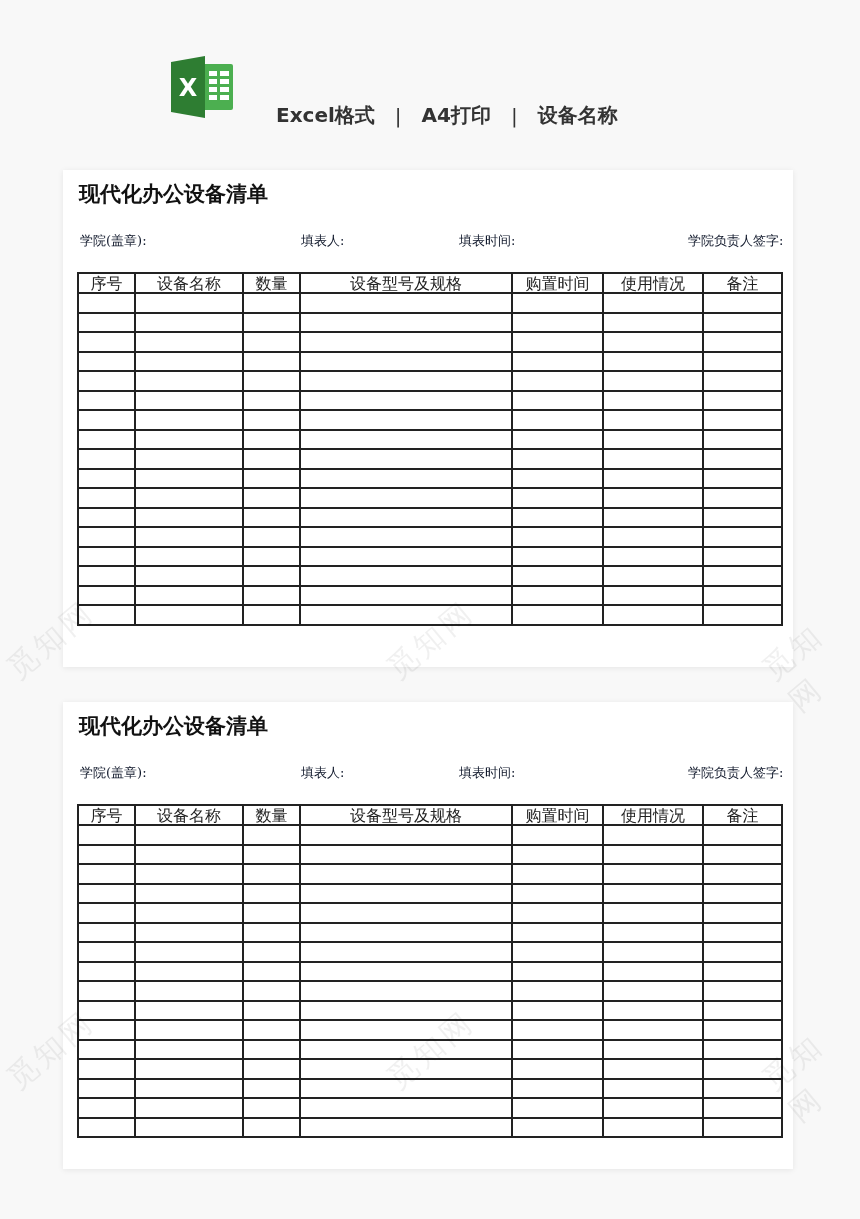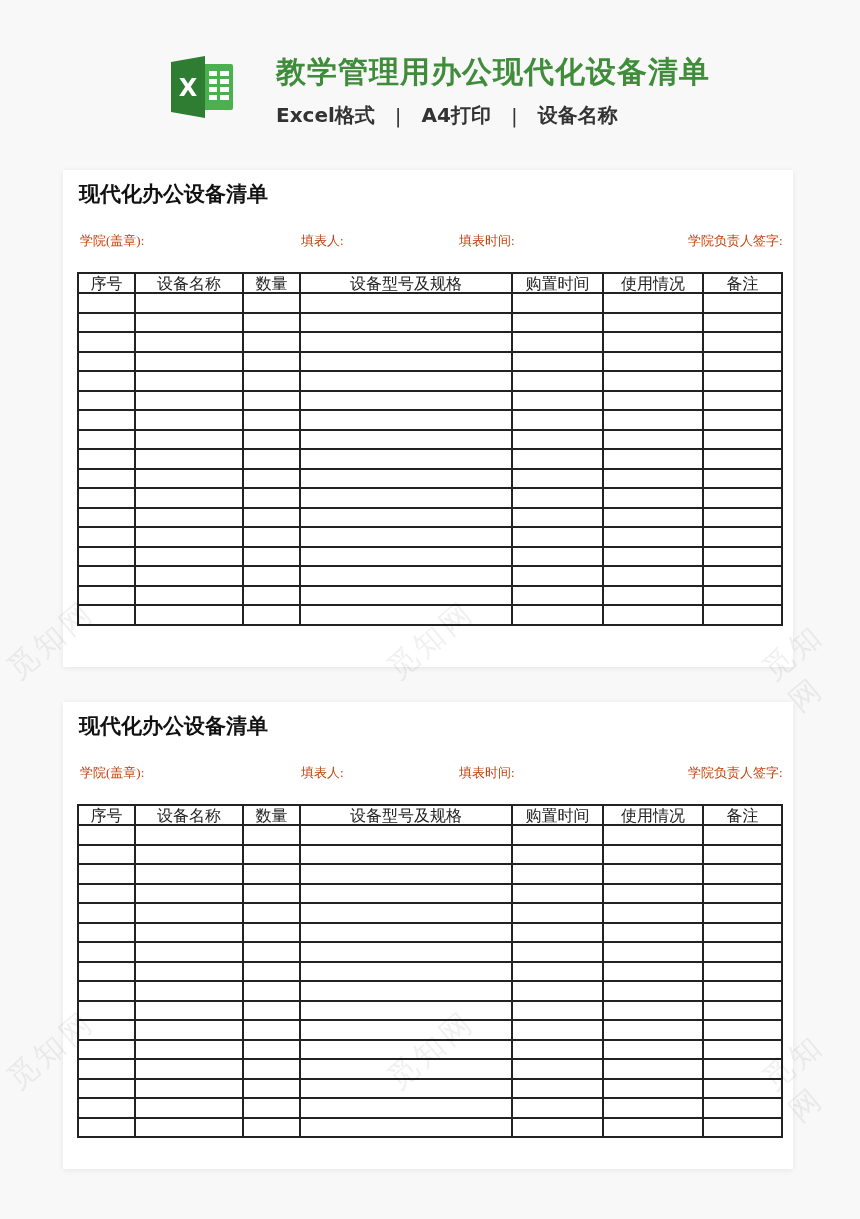--- a/index.html
+++ b/index.html
@@ -28,21 +28,21 @@
       box-shadow: 0 1px 6px rgba(0,0,0,0.08);
       font-family: "DejaVu Serif", "Liberation Serif", serif;
       overflow: hidden;
     }
     .sheet1 { top: 170px; height: 497px; }
     .sheet2 { top: 702px; height: 467px; }
     .sheet-title {
       position: absolute; left: 16px; right: 0; top: 10px; text-align: left;
       font-size: 21px; font-weight: bold; color: #111;
     }
-    .meta { position: absolute; top: 62px; font-size: 13px; color: #c2410c; font-family: Liberation Serif, serif; }
+    .meta { position: absolute; top: 62px; font-size: 13px; color: #0f172a; }
     .m1 { left: 17px; } .m2 { left: 238px; } .m3 { left: 396px; } .m4 { left: 578px; margin-left: 47px; }
 
     table.grid {
       position: absolute; left: 14px; top: 102px;
       border-collapse: collapse; table-layout: fixed; width: 704px;
     }
     table.grid th, table.grid td {
       border: 2px solid #222; padding: 0; height: 17.5px;
       font-weight: normal; font-size: 16px; color: #222; text-align: center;
       line-height: 17px; overflow: hidden; white-space: nowrap;
@@ -67,21 +67,20 @@
       <rect x="38" y="23" width="8" height="5"></rect>
         <rect x="49" y="23" width="9" height="5"></rect>
       <rect x="38" y="31" width="8" height="5"></rect>
         <rect x="49" y="31" width="9" height="5"></rect>
       <rect x="38" y="39" width="8" height="5"></rect>
         <rect x="49" y="39" width="9" height="5"></rect>
     </g>
     <polygon points="0,6 34,0 34,62 0,56" fill="#2e7d32"></polygon>
     <text x="17" y="40" text-anchor="middle" font-size="24" font-weight="bold" fill="#fff" font-family="DejaVu Sans, sans-serif">X</text>
   </svg>
-  <div class="title">教学管理用办公现代化设备清单</div>
   <div class="subtitle">
     <span>Excel格式</span>
     <span class="sep">|</span>
     <span>A4打印</span>
     <span class="sep">|</span>
     <span>设备名称</span>
   </div>
 </div>
 
 <div class="sheet sheet1">

